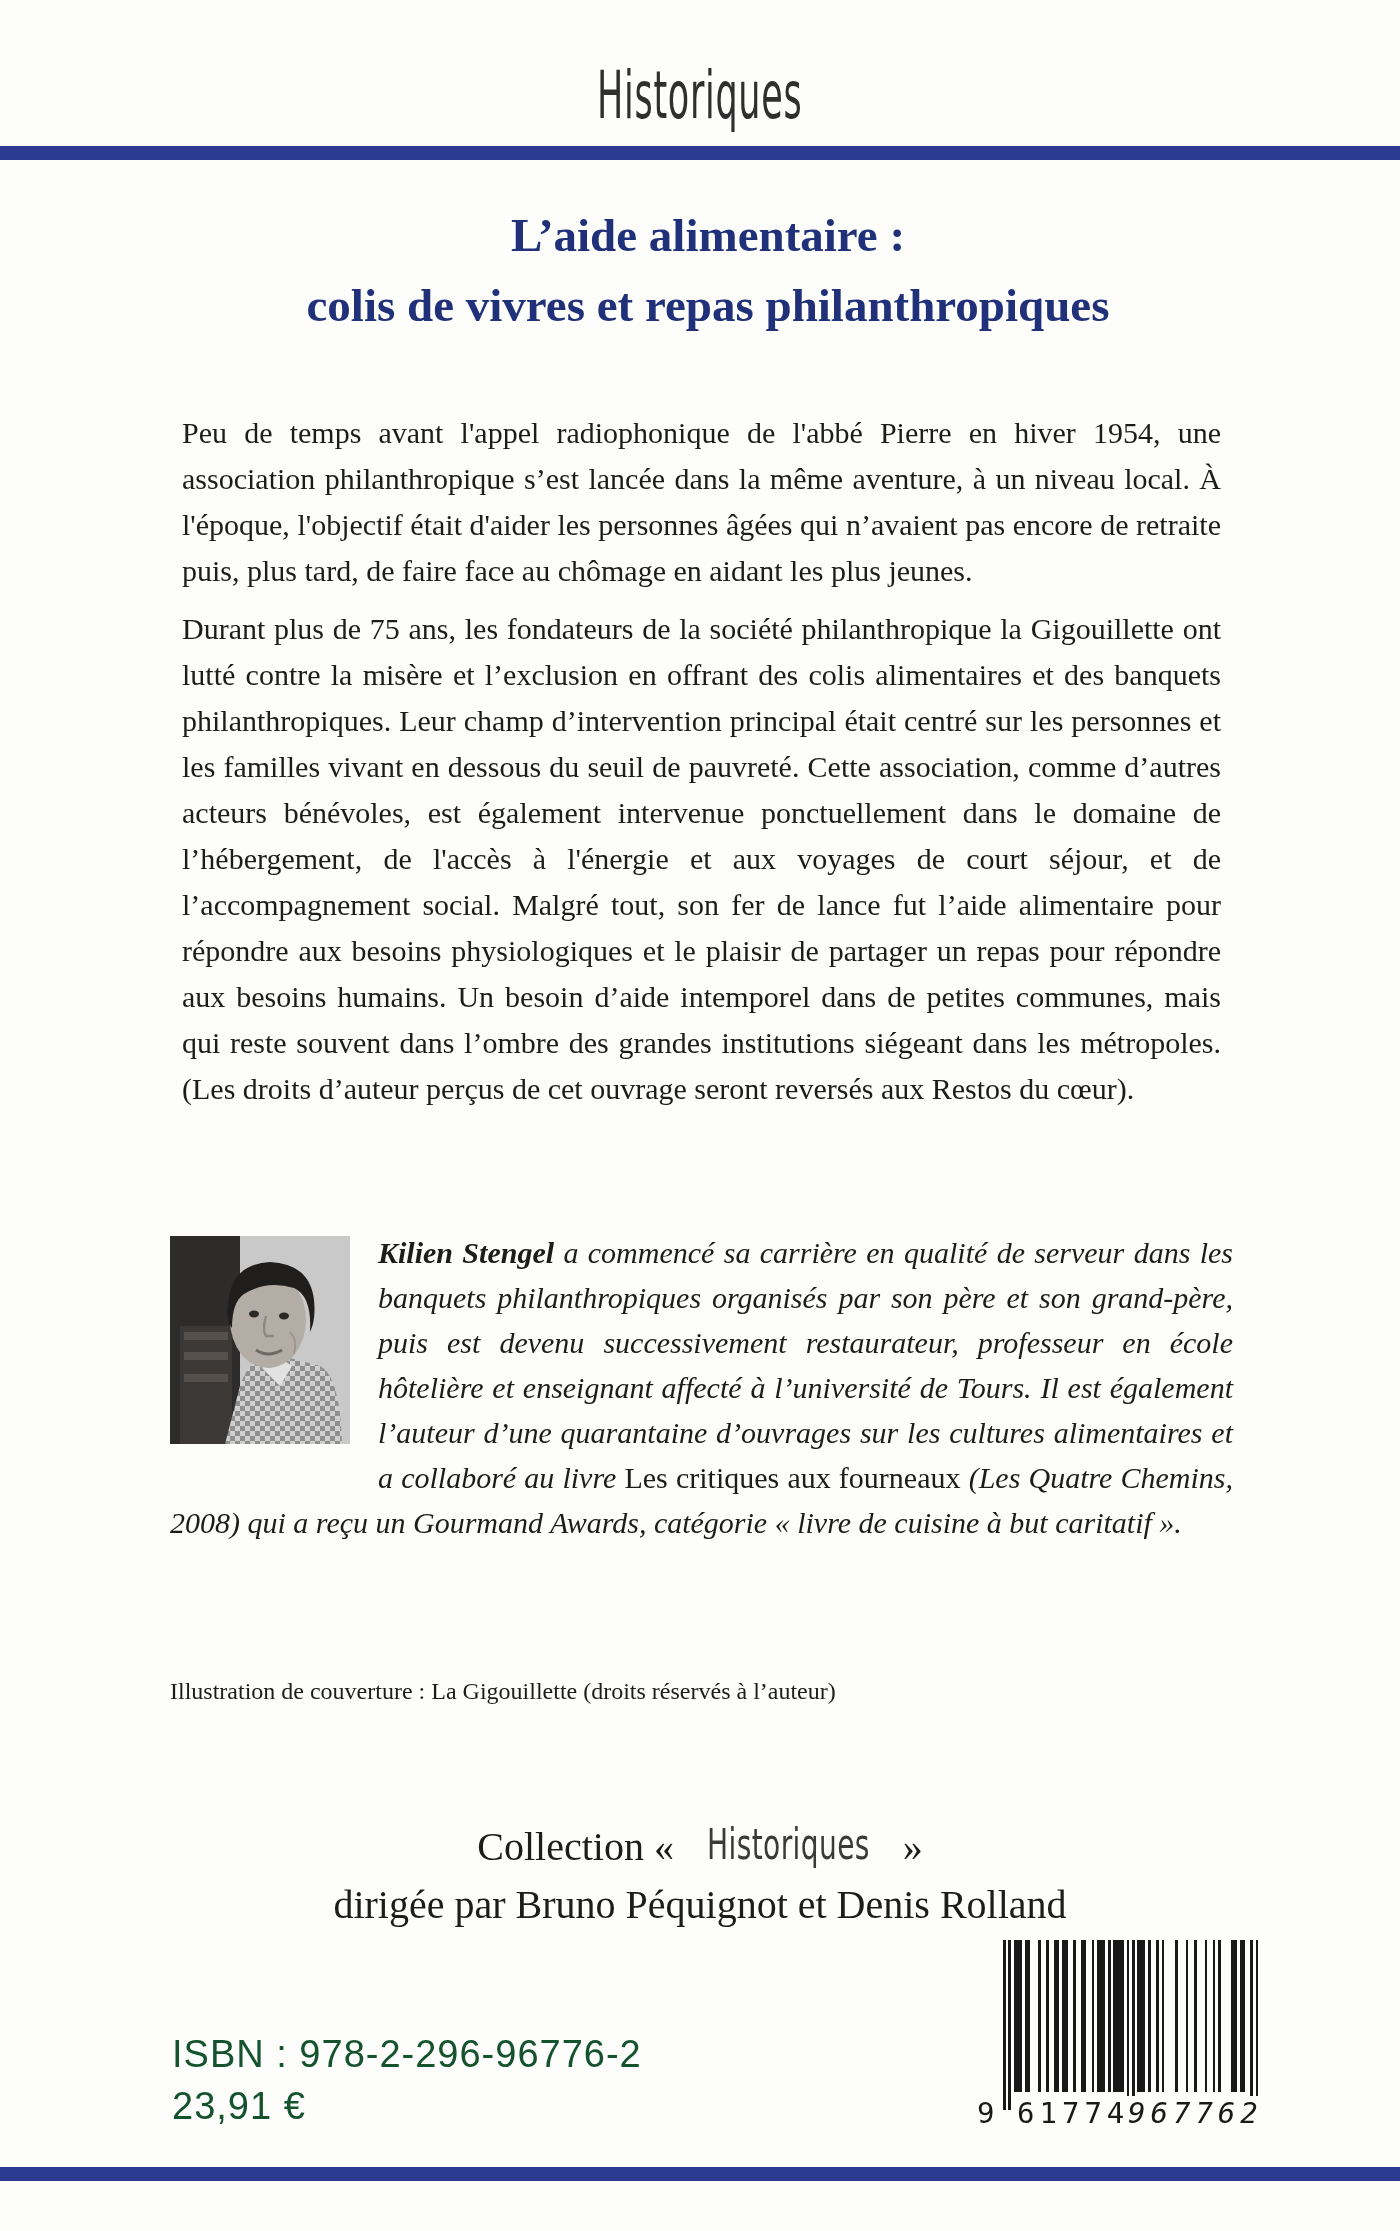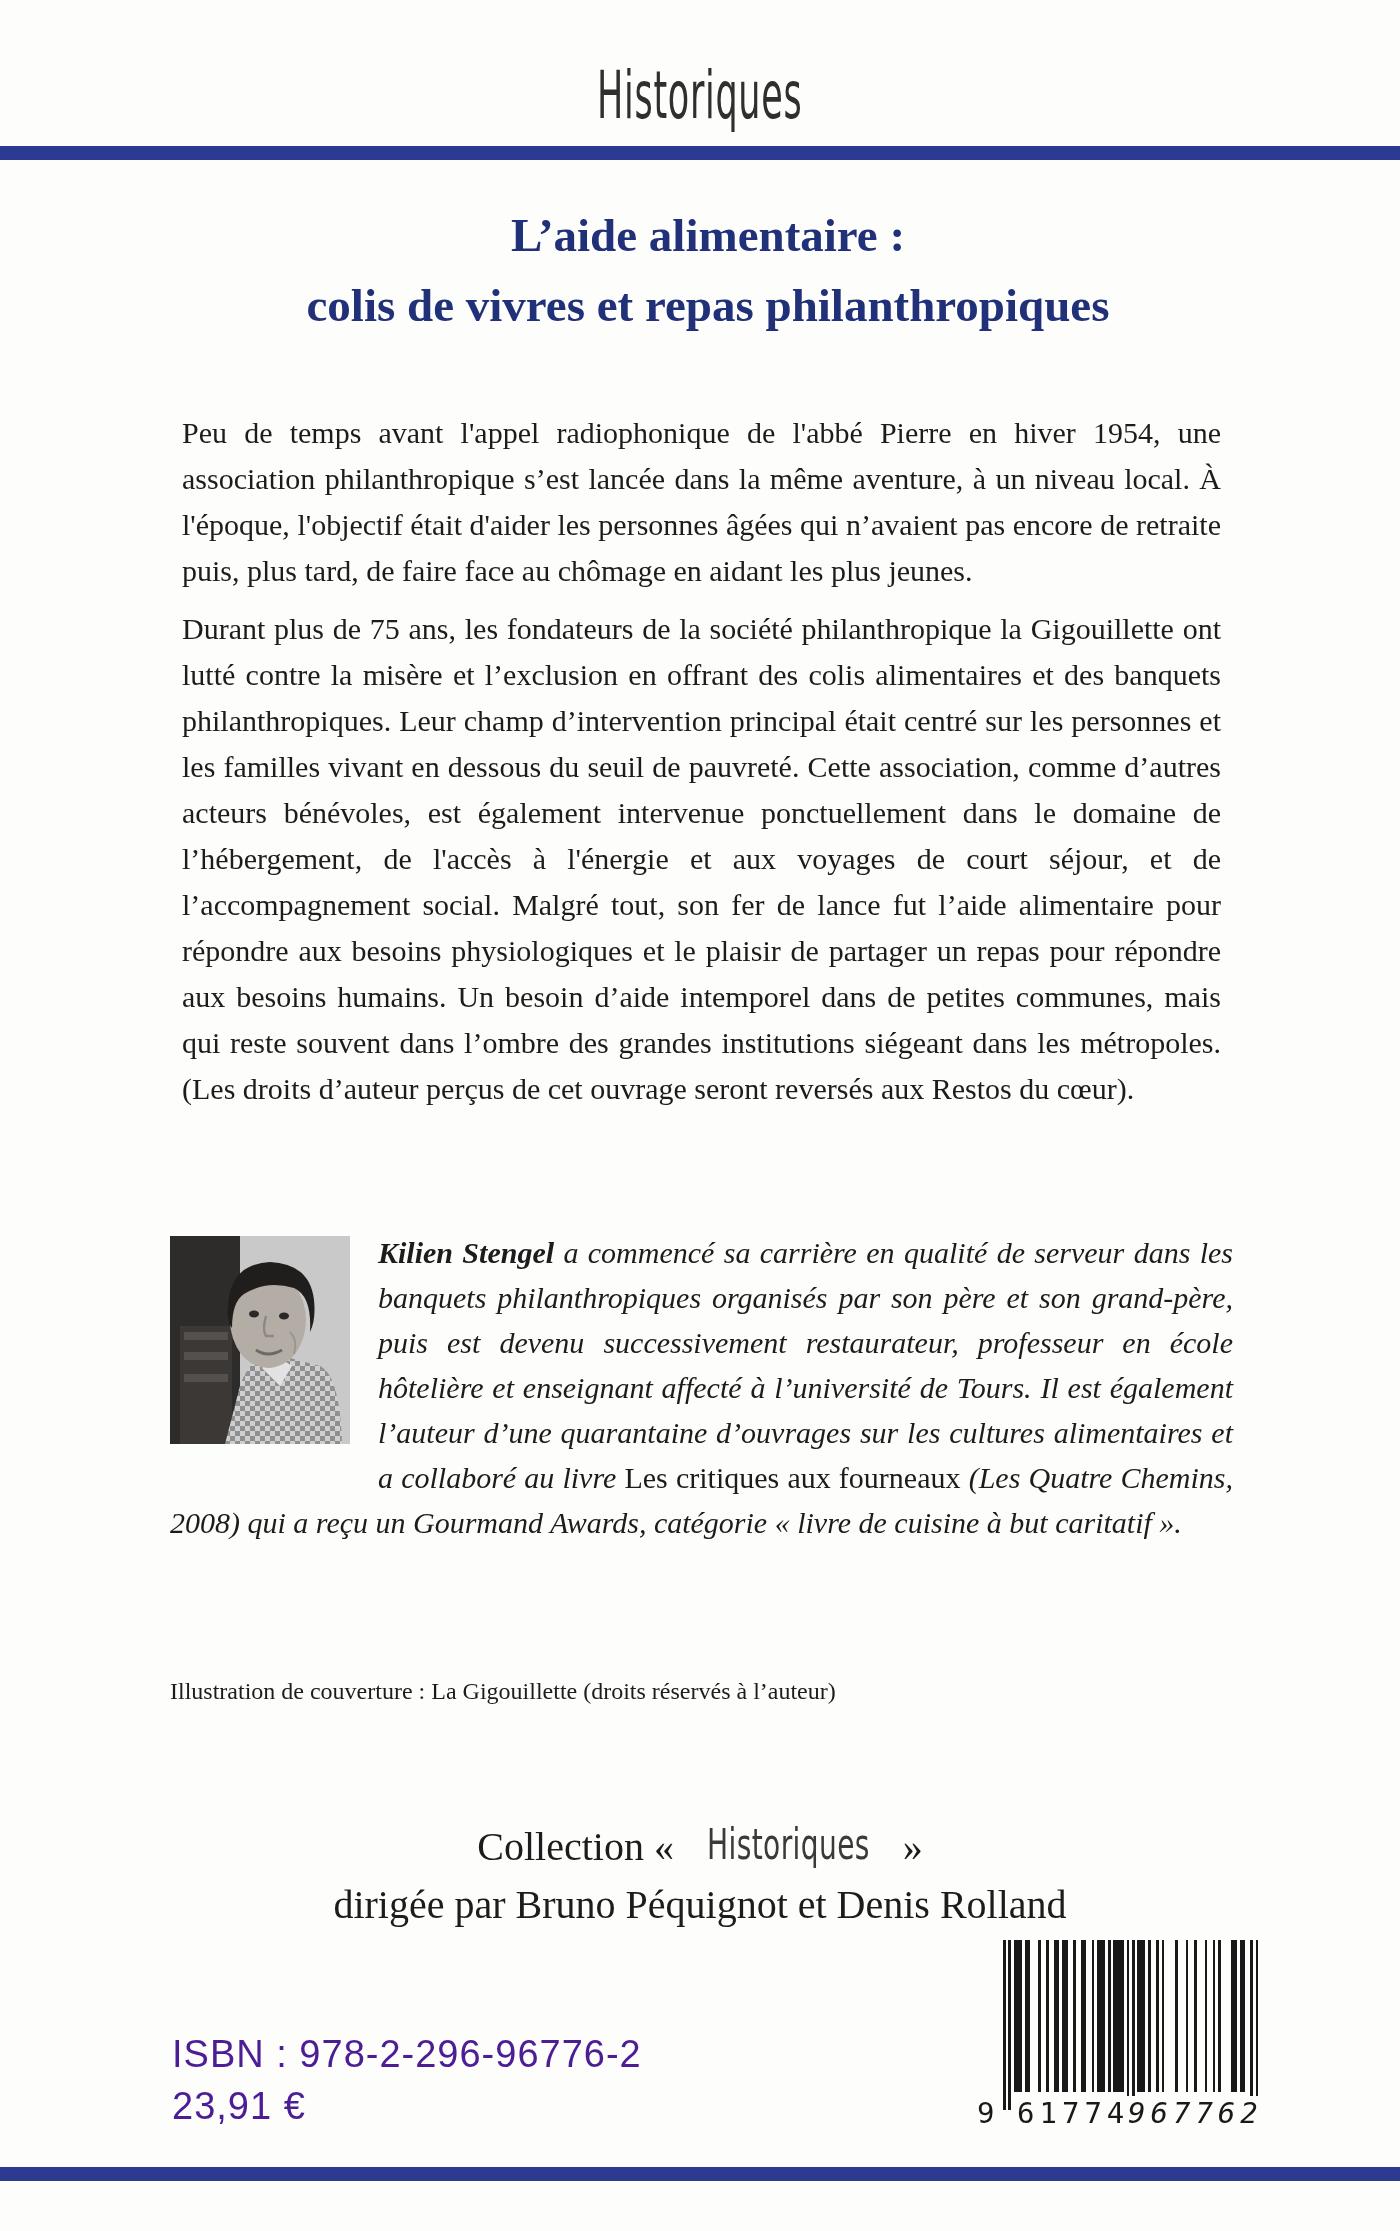--- a/index.html
+++ b/index.html
@@ -89,21 +89,21 @@
     transform-origin:50% 78%;
     letter-spacing:0.5px;
     color:#3a3a3a;
   }
 
   
   .isbn-block{
     position:absolute;left:172px;top:2028px;
     font-family:"Liberation Sans", sans-serif;
     font-size:38px;line-height:52px;
-    color:#4c1d95;
+    color:#14532d;
     letter-spacing:1px;
   }
 
   
   .barcode{
     position:absolute;left:1003px;top:1940px;width:260px;
   }
   .bc-bars{display:flex;align-items:flex-start;height:170px;}
   .bc-mod{width:2.7px;height:152px;background:transparent;}
   .bc-mod.on{background:#191919;}

